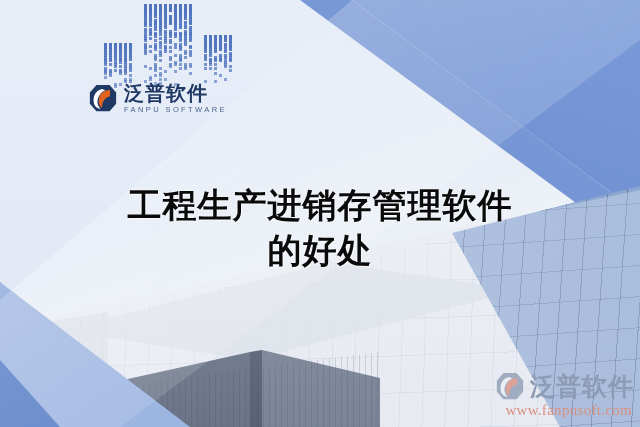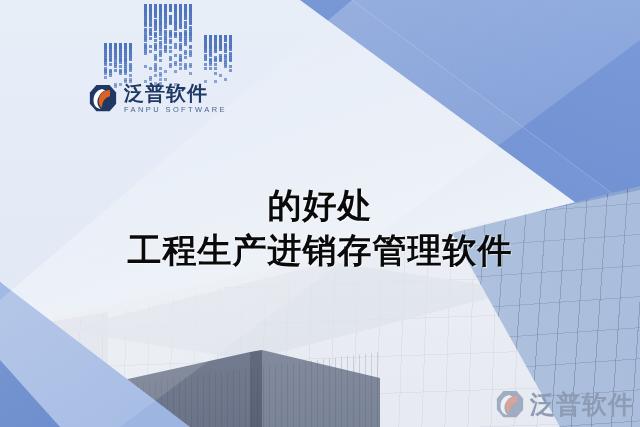--- a/index.html
+++ b/index.html
@@ -757,29 +757,30 @@
       <path d="M47 28 C34 31 30 42 30 53 L47 53 Z" fill="#ffffff" opacity="0.0"></path>
       <path d="M31 53 L47 53 L47 30 C35 33 31 43 31 53 Z" fill="#1f3864"></path>
     </svg>
     <div class="wordmark">
       <span class="cn">泛普软件</span>
       <span class="en">FANPU SOFTWARE</span>
     </div>
   </div>
 
   <div id="title-block">
+    <div class="line">工程生产进销存管理软件</div>
     <div class="line">的好处</div>
-    <div class="line">工程生产进销存管理软件</div>
   </div>
 
   <div id="watermark">
     <div class="wm-row">
       <svg class="wm-mark" viewBox="0 0 64 64">
         <path d="M18 4 L46 4 L60 20 L60 44 L46 60 L18 60 L4 44 L4 20 Z" fill="#8d9cb4"></path>
         <path d="M30 13 C16 16 11 28 12 40 C13 50 20 55 27 55 C19 48 18 36 24 27 C27 22 31 18 37 16 Z" fill="#eef1f6"></path>
         <path d="M47 15 C33 15 24 24 23 36 C22 44 25 50 30 53 C30 42 34 31 47 28 Z" fill="#d98f7e"></path>
         <path d="M31 53 L47 53 L47 30 C35 33 31 43 31 53 Z" fill="#8d9cb4"></path>
       </svg>
       <span class="wm-cn">泛普软件</span>
     </div>
+    <div class="wm-url">www.fanpusoft.com</div>
   </div>
 
 </div>
 
 </body></html>

